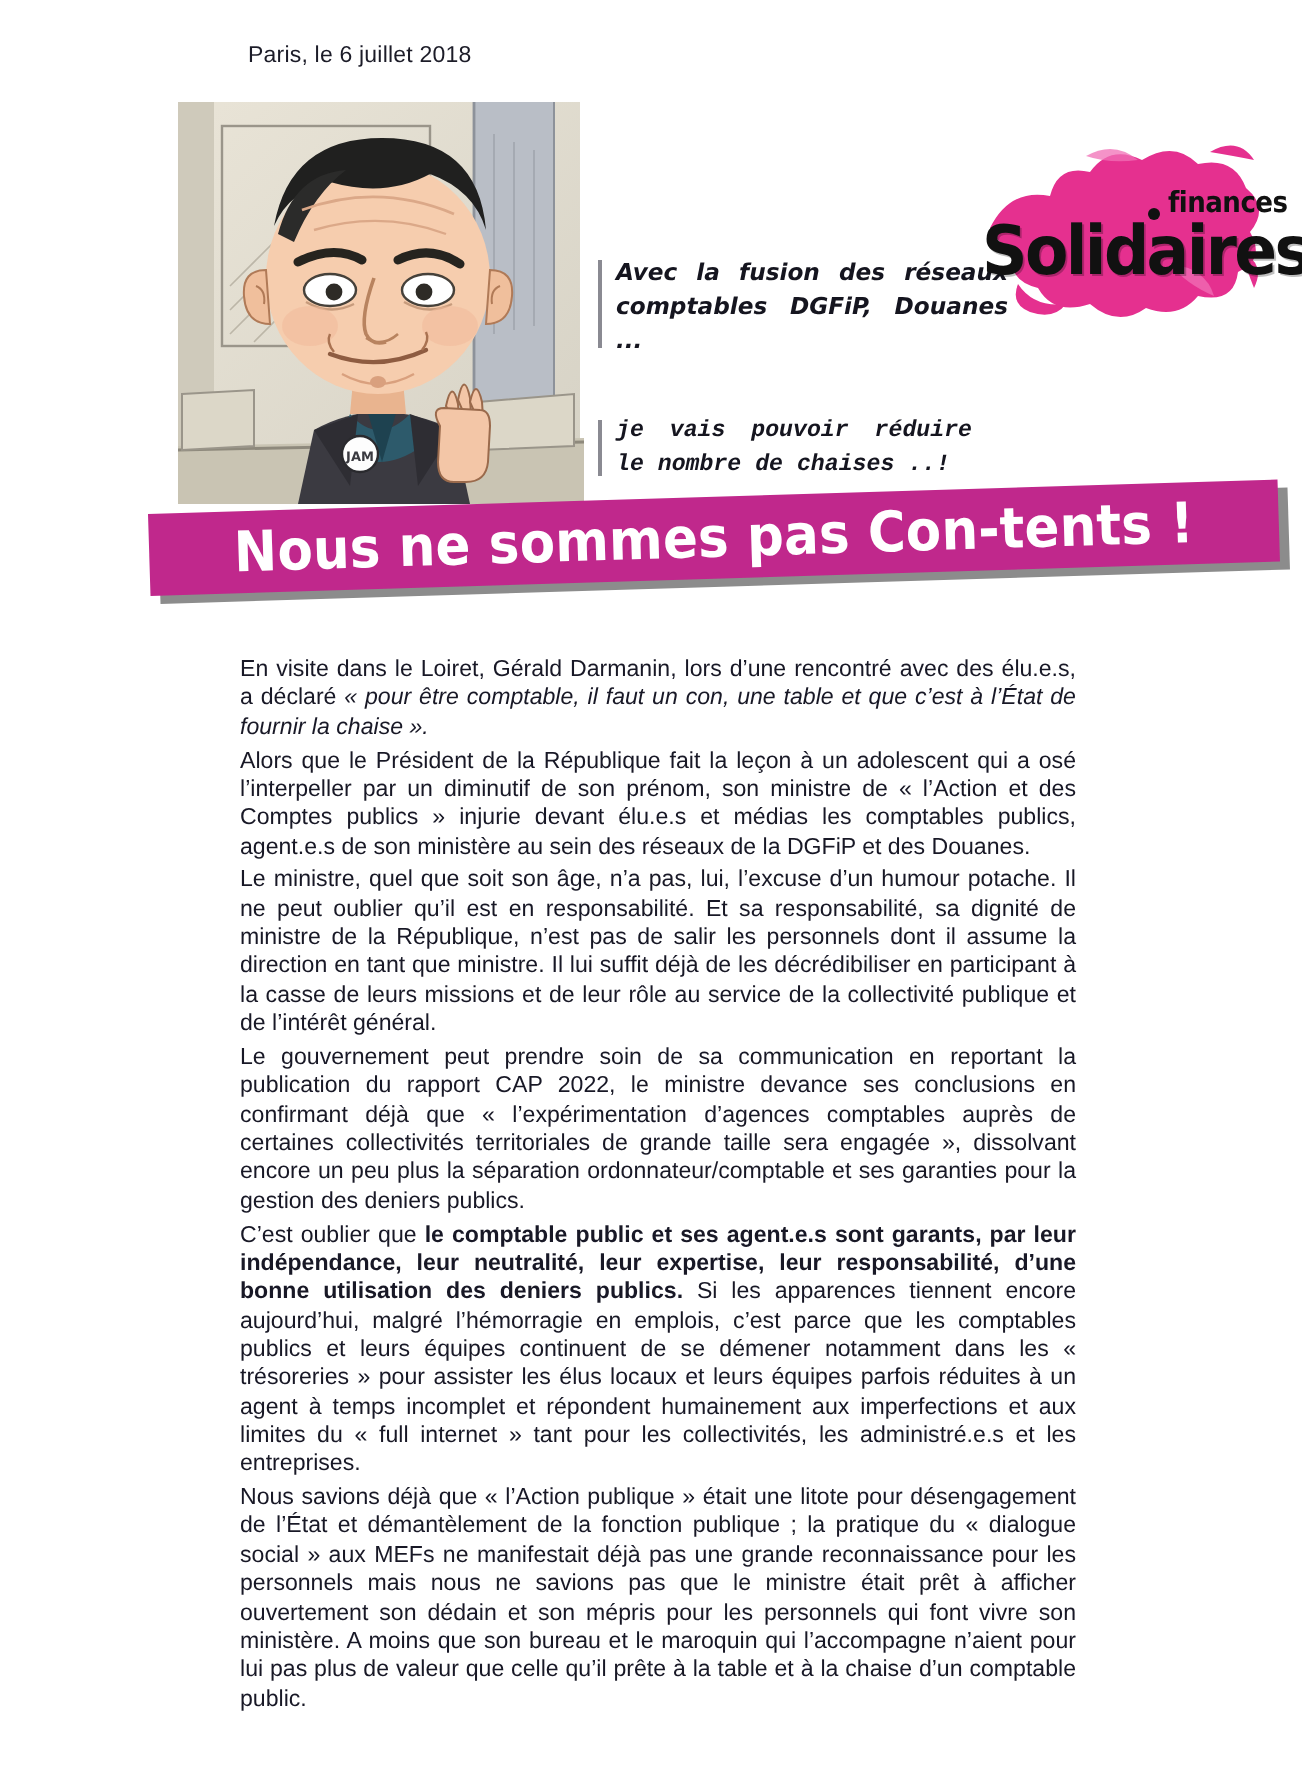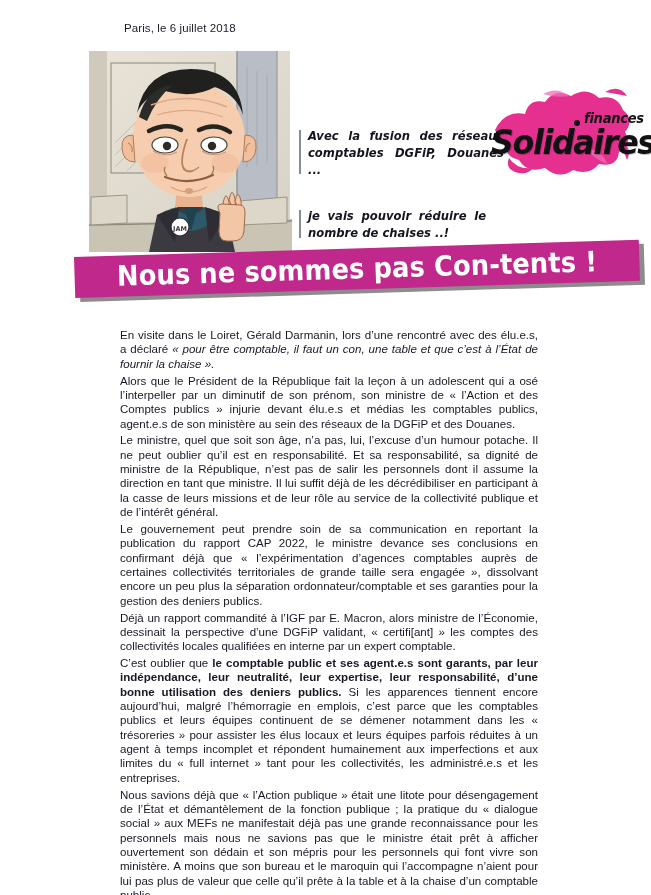--- a/index.html
+++ b/index.html
@@ -40,32 +40,32 @@
     position:absolute;
     font-family:"DejaVu Sans", sans-serif;
     font-weight:700;font-style:italic;
     font-size:11.6px;
     line-height:1.45;
     color:#15151f;
     text-align:justify;
     text-align-last:left;
   }
   .bubble-1{left:308px;top:86px;width:196px;}
-  .bubble-2{left:308px;top:166px;width:178px;}
+  .bubble-2{left:308px;top:166px;width:178px;font-family:Liberation Mono, monospace;}
   .bubble::before{
     content:"";
     position:absolute;left:-9px;top:2px;
     width:2px;height:calc(100% - 6px);
     background:#8a8a92;
   }
 
   
   .logo{
-    position:absolute;left:489px;top:42px;
-    width:155px;height:92px;font-style:italic;
+    position:absolute;left:489px;top:26px;
+    width:155px;height:92px;
   }
   .logo-splash{position:absolute;inset:0;}
   .logo-word{
     position:absolute;left:2px;top:38px;
     font-family:"DejaVu Sans", sans-serif;
     font-weight:700;
     font-size:34px;
     letter-spacing:-1.4px;
     color:#111;
     transform:scaleX(.93);
@@ -262,16 +262,15 @@
   <div class="banner">
     <div class="banner-text">Nous ne sommes pas Con-tents !</div>
   </div>
 </div>
 
 <div class="body-text">
   <p><span>En visite dans le Loiret, Gérald Darmanin, lors d’une rencontré avec des élu.e.s,  a déclaré </span><span class="it">« pour être comptable, il faut un con, une table et que c’est à l’État de fournir la chaise ».</span></p>
   <p><span>Alors que le Président de la République fait la leçon à un adolescent qui a osé l’interpeller par un diminutif de son prénom, son ministre de « l’Action et des Comptes publics » injurie devant élu.e.s et médias les comptables publics, agent.e.s de son ministère au sein des réseaux de la DGFiP et des Douanes.</span></p>
   <p><span>Le ministre, quel que soit son âge, n’a pas, lui, l’excuse d’un humour potache. Il ne peut oublier qu’il est en responsabilité. Et sa responsabilité, sa dignité de ministre de la République, n’est pas de salir les personnels dont il assume la direction en tant que ministre. Il lui suffit déjà de les décrédibiliser en participant à la casse de leurs missions et de leur rôle au service de la collectivité publique et de l’intérêt général.</span></p>
   <p><span>Le gouvernement peut prendre soin de sa communication en reportant la publication du rapport CAP 2022, le ministre devance ses conclusions en confirmant déjà que « l’expérimentation d’agences comptables auprès de certaines collectivités territoriales de grande taille sera engagée », dissolvant encore un peu plus la séparation ordonnateur/comptable et ses garanties pour la gestion des deniers publics.</span></p>
-  <p><span>Déjà un rapport commandité à l’IGF par E. Macron, alors ministre de l’Économie, dessinait la perspective d’une DGFiP validant, « certifi[ant] » les comptes des collectivités locales qualifiées en interne par un expert comptable.</span></p>
   <p><span>C’est oublier que </span><span class="bd">le comptable public et ses agent.e.s sont garants, par leur indépendance, leur neutralité, leur expertise, leur responsabilité, d’une bonne utilisation des deniers publics.</span><span> Si les apparences tiennent encore aujourd’hui, malgré l’hémorragie en emplois, c’est parce que les comptables publics et leurs équipes continuent de se démener notamment dans les « trésoreries » pour assister les élus locaux et leurs équipes parfois réduites à un agent à temps incomplet et répondent humainement aux imperfections et aux limites du « full internet » tant pour les collectivités, les administré.e.s et les entreprises.</span></p>
   <p><span>Nous savions déjà que « l’Action publique » était une litote pour désengagement de l’État et démantèlement de la fonction publique ; la pratique du « dialogue social » aux MEFs ne manifestait déjà pas une grande reconnaissance pour les personnels mais nous ne savions pas que le ministre était prêt à afficher ouvertement son dédain et son mépris pour les personnels qui font vivre son ministère. A moins que son bureau et le maroquin qui l’accompagne n’aient pour lui pas plus de valeur que celle qu’il prête à la table et à la chaise d’un comptable public.</span></p>
 </div>
 
 </body></html>

